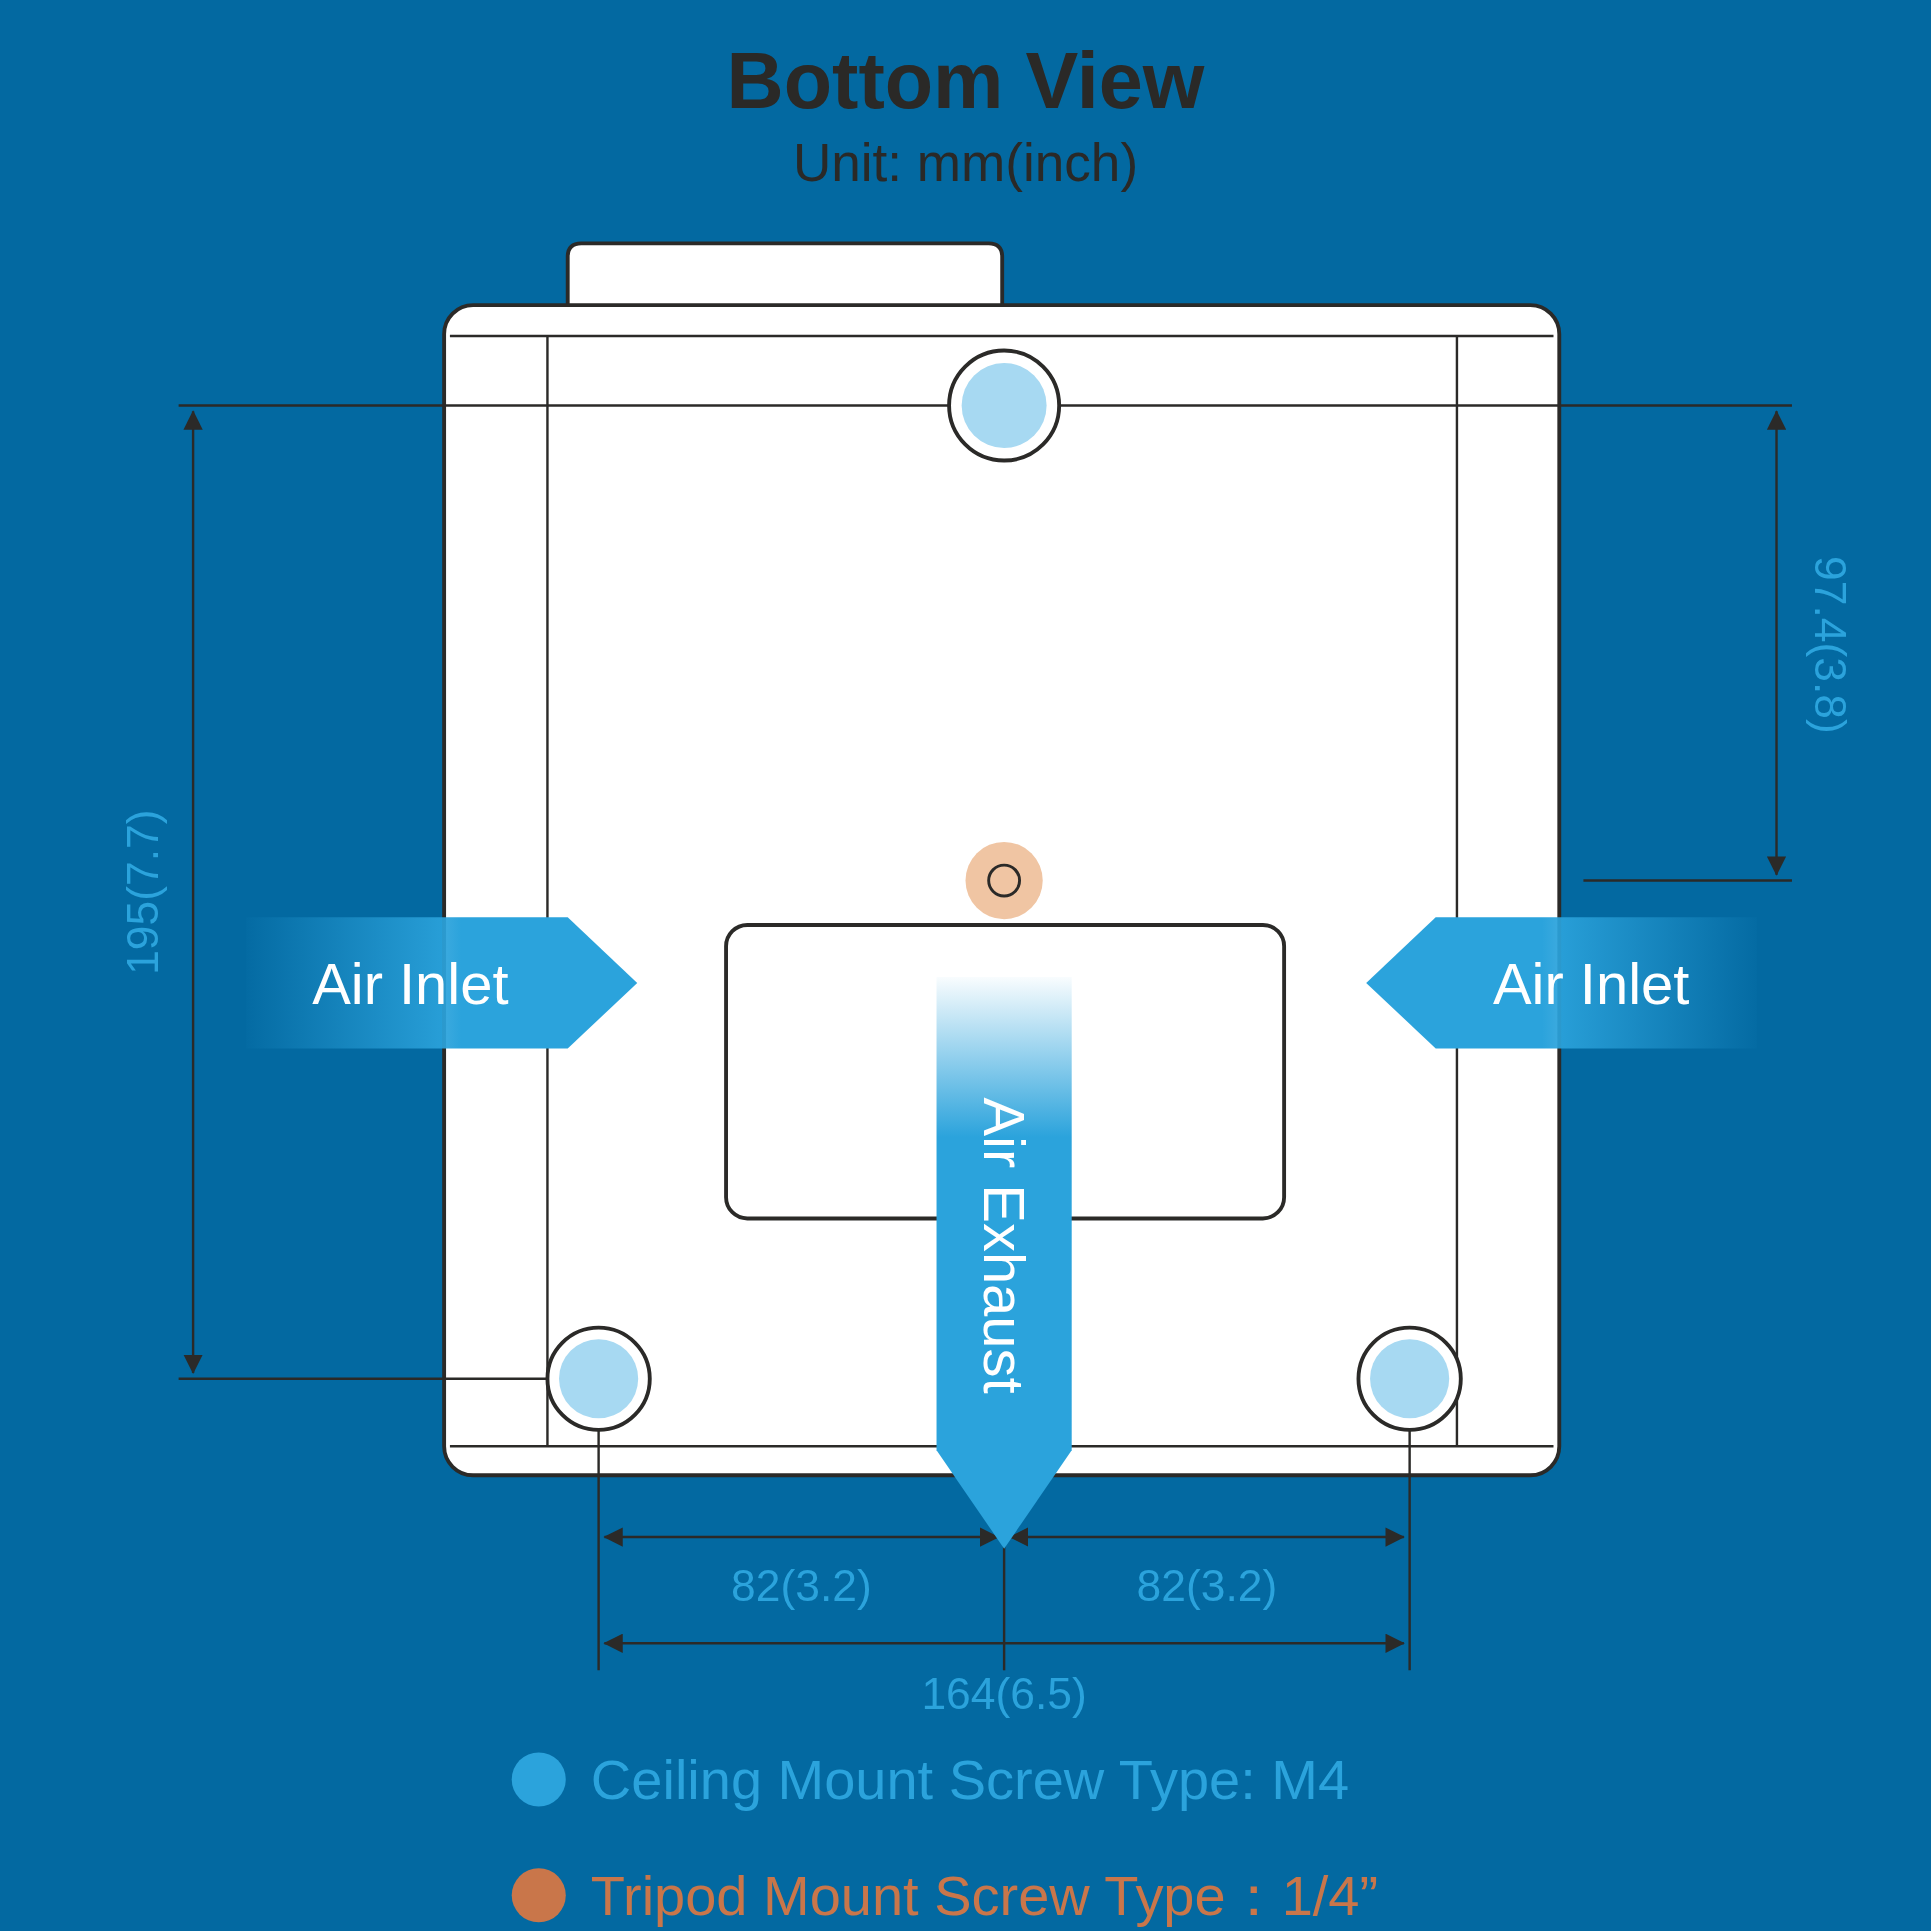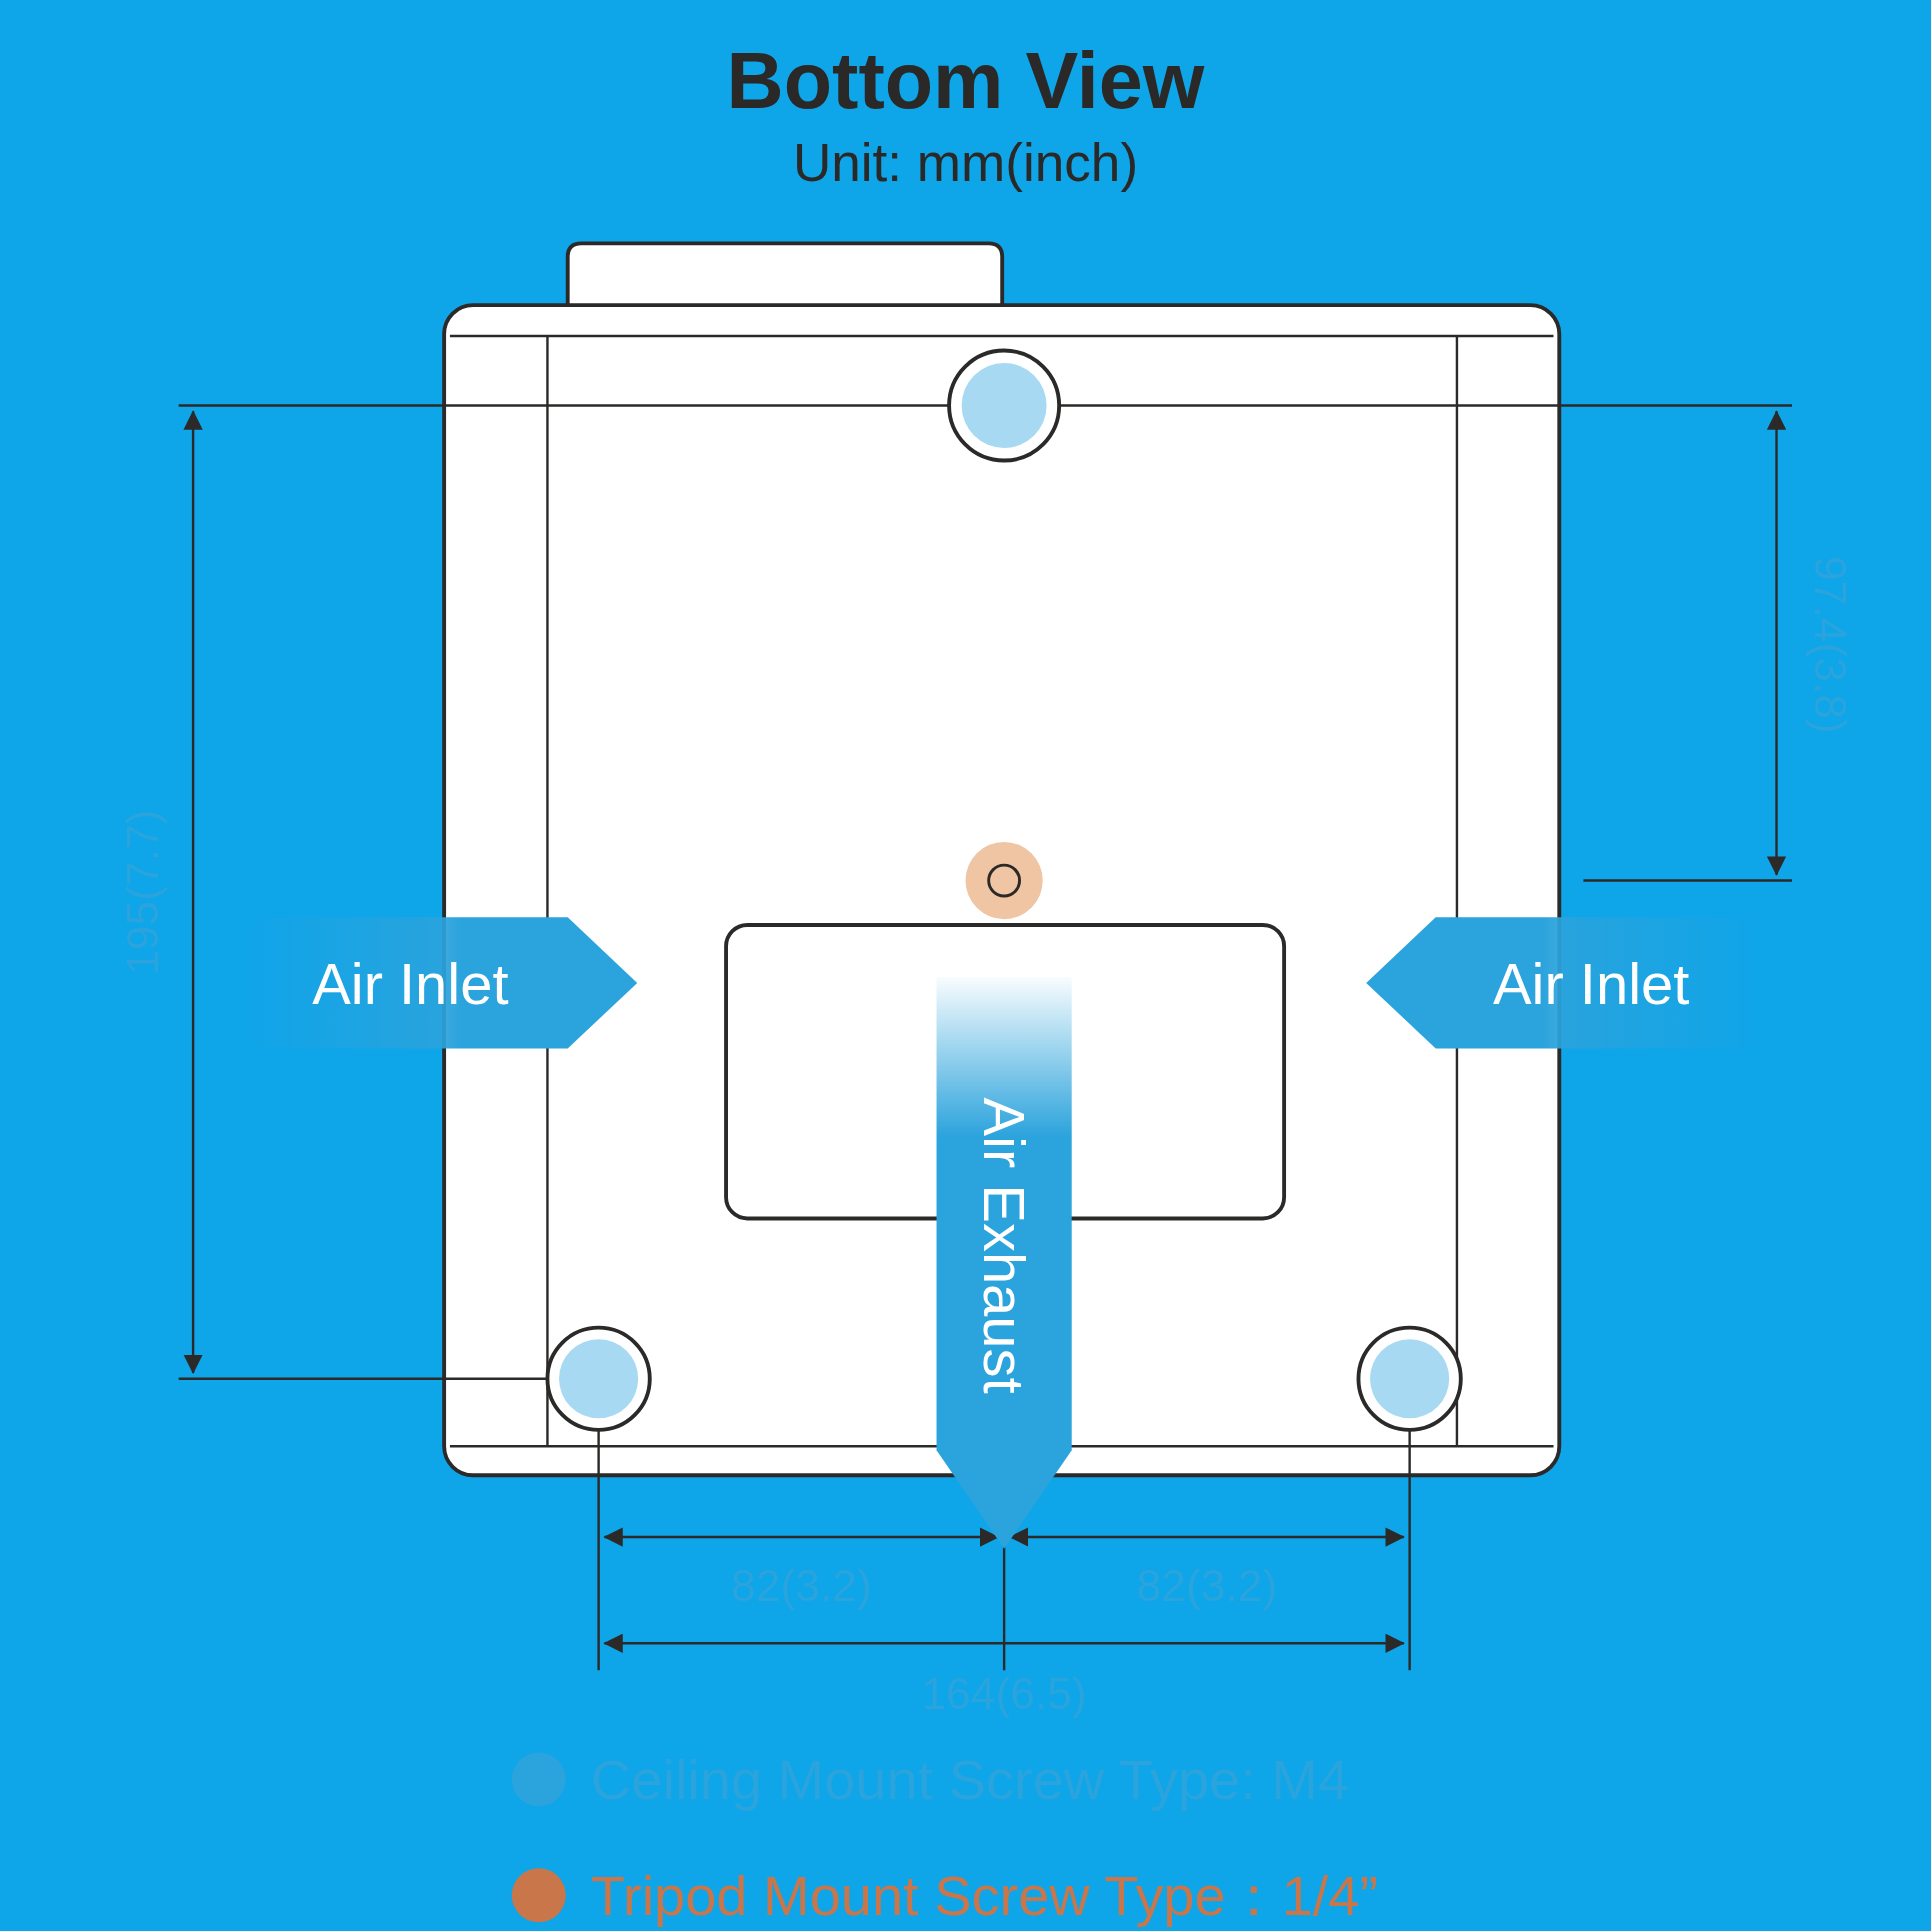--- a/index.html
+++ b/index.html
@@ -1,20 +1,20 @@
 <!DOCTYPE html>
 <html><head>
 <meta charset="utf-8">
 <style>
   html, body { margin: 0; padding: 0; background: #ffffff; }
   .page {
     position: relative;
     width: 1931px;
     height: 1931px;
-    background: #0ea5e9;
+    background: #0369a1;
     overflow: hidden;
   }
   svg text { font-family: "Liberation Sans", sans-serif; }
   .title    { font-size: 82px; font-weight: bold; fill: #2a2927; text-anchor: middle; }
   .subtitle { font-size: 55px; font-weight: 500;  fill: #2a2927; text-anchor: middle; }
   .outline  { fill: #ffffff; stroke: #2b2a28; stroke-width: 4; }
   .thin     { fill: none; stroke: #2b2a28; stroke-width: 2.5; }
   .dimline  { stroke: #2b2a28; stroke-width: 2.5; fill: none; }
   .fill-lblue   { fill: #a7d9f2; stroke: none; }
   .fill-lorange { fill: #f0c5a3; stroke: none; }

